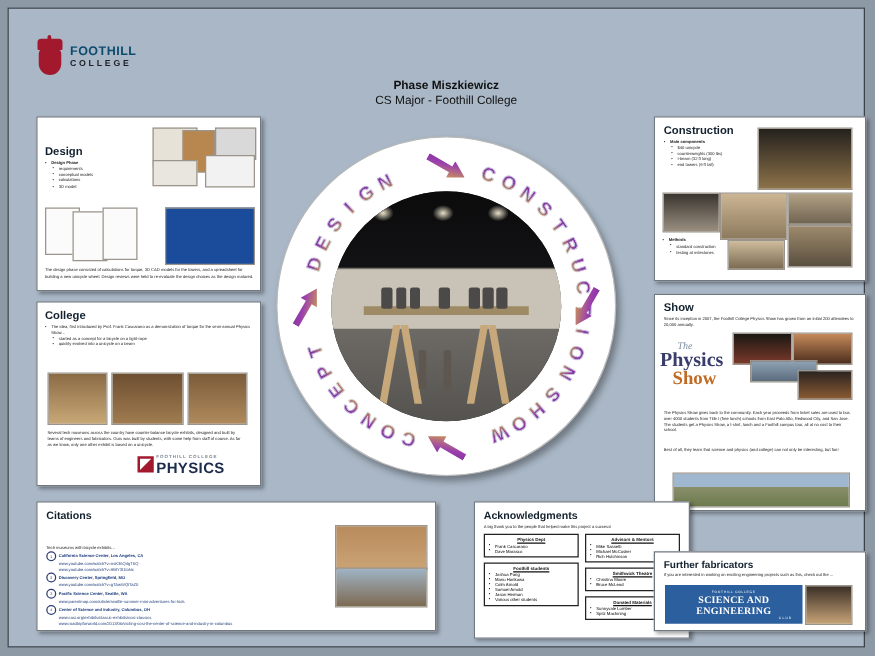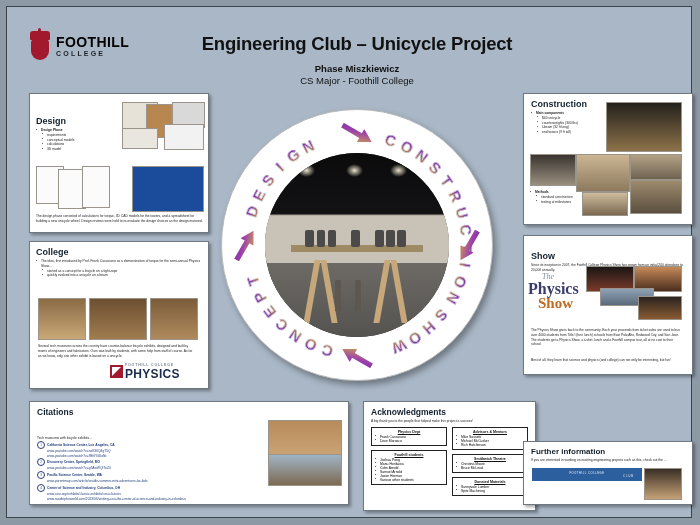--- a/index.html
+++ b/index.html
@@ -14,21 +14,21 @@
     border:1px solid #3b424a;
     box-sizing:border-box;
   }
   
   .logo{position:absolute;left:22px;top:20px;width:120px;height:38px;display:flex;align-items:center;}
   .acorn{width:22px;height:30px;position:relative;flex:0 0 auto;margin-right:5px;}
   .acorn .cap{position:absolute;left:1px;top:0;width:20px;height:9px;background:#a2192e;border-radius:3px 3px 1px 1px;}
   .acorn .stem{position:absolute;left:9px;top:-3px;width:3px;height:5px;background:#a2192e;border-radius:2px;}
   .acorn .body{position:absolute;left:2px;top:8px;width:18px;height:21px;background:#a2192e;border-radius:4px 4px 9px 9px;}
   .logo-text{line-height:1;}
-  .logo-foothill{font-size:14px;font-weight:bold;letter-spacing:.4px;color:#000000;}
+  .logo-foothill{font-size:10px;font-weight:bold;letter-spacing:.4px;color:#0c4a6e;}
   .logo-college{font-size:7px;font-weight:bold;letter-spacing:2.2px;color:#1d2127;margin-top:1px;}
 
   .title{
     position:absolute;left:150px;top:26px;width:400px;text-align:center;
     font-size:18.5px;font-weight:bold;color:#111;letter-spacing:-.2px;
   }
   .author{position:absolute;left:150px;top:56px;width:400px;text-align:center;font-size:9.5px;font-weight:bold;color:#111;}
   .subauthor{position:absolute;left:150px;top:68px;width:400px;text-align:center;font-size:9.5px;color:#111;}
 
   
@@ -53,34 +53,34 @@
   #concept .p-head{font-size:9px;margin-bottom:2px;}
 
   
   #citations{left:22px;top:394px;width:320px;height:104px;padding:5px 7px;}
   #citations .p-head{font-size:8.5px;margin-bottom:19px;}
   .cite-num{display:inline-block;width:6px;height:6px;border:0.5px solid #2c3d72;border-radius:50%;font-size:3px;line-height:6px;text-align:center;color:#2c3d72;margin-right:2px;vertical-align:middle;}
   .cite-title{color:#1a3a7a;font-weight:bold;}
   .cite-url{color:#26437f;padding-left:10px;display:block;}
 
   
-  #ack{left:356px;top:394px;width:173px;height:110px;padding:5px 7px;}
+  #ack{left:372px;top:394px;width:173px;height:110px;padding:5px 7px;}
   #ack .p-head{font-size:8.5px;margin-bottom:2px;}
   .ack-cols{display:flex;gap:5px;}
   .ack-col{flex:1;}
   .ack-box{border:0.6px solid #222;padding:2px 3px;margin-bottom:4px;}
   .ack-box h4{margin:0 0 1px 0;font-size:3.6px;text-align:center;text-decoration:underline;font-weight:bold;color:#111;}
   .ack-box li{font-size:3.4px;}
 
   
   #construction{left:516px;top:86px;width:170px;height:132px;padding:5px 7px;}
   #construction .p-head{font-size:9px;margin-bottom:2px;}
 
   
-  #show{left:516px;top:228px;width:170px;height:140px;padding:15px 7px;}
+  #show{left:516px;top:228px;width:170px;height:174px;padding:5px 7px;}
   #show .p-head{font-size:9px;margin-bottom:2px;}
 
   
   #further{left:516px;top:434px;width:170px;height:64px;padding:5px 7px;}
   #further .p-head{font-size:8px;margin-bottom:2px;}
   .sci-banner{background:#2c5f9e;color:#fff;text-align:center;padding:4px 2px 3px;}
   .sci-top{font-size:2.6px;letter-spacing:.6px;}
   .sci-main{font-size:8px;font-weight:bold;letter-spacing:.2px;font-family:"Liberation Serif",serif;}
   .sci-sub{font-size:2.6px;letter-spacing:1px;text-align:right;padding-right:6px;}
 
@@ -151,21 +151,20 @@
       <div class="stem"></div>
         <div class="cap"></div>
         <div class="body"></div>
     </div>
     <div class="logo-text">
       <div class="logo-foothill">FOOTHILL</div>
       <div class="logo-college">COLLEGE</div>
     </div>
   </div>
 
-  <div class="title">Engineering Club – Unicycle Project</div>
   <div class="author">Phase Miszkiewicz</div>
   <div class="subauthor">CS Major - Foothill College</div>
 
   <div id="cycle">
     <div class="ring"></div>
     <div class="hub">
       <div class="stage">
         <div class="backwall"></div>
         <div class="lightspot" style="left:18%"></div>
         <div class="lightspot" style="left:44%"></div>
@@ -375,22 +374,23 @@
             <ul class="b">
               <li>Sunnyvale Lumber</li>
               <li>Spitz Machining</li>
             </ul>
           </div>
         </div>
     </div>
   </div>
 
   <div class="panel" id="further">
-    <div class="p-head">Further information</div>
+    <div class="p-head">Further fabricators</div>
     <div class="tiny" style="width:150px">If you are interested in working on exciting engineering projects such as this, check out the ...</div>
     <div class="sci-banner" style="position:absolute;left:8px;top:26px;width:106px;">
       <div class="sci-top">FOOTHILL COLLEGE</div>
+      <div class="sci-main">SCIENCE AND ENGINEERING</div>
       <div class="sci-sub">CLUB</div>
     </div>
     <div class="img" style="position:absolute;left:120px;top:26px;width:36px;height:30px;background:linear-gradient(#3a2f26,#c6a377)"></div>
   </div>
 
 </div>
 
 </body></html>

